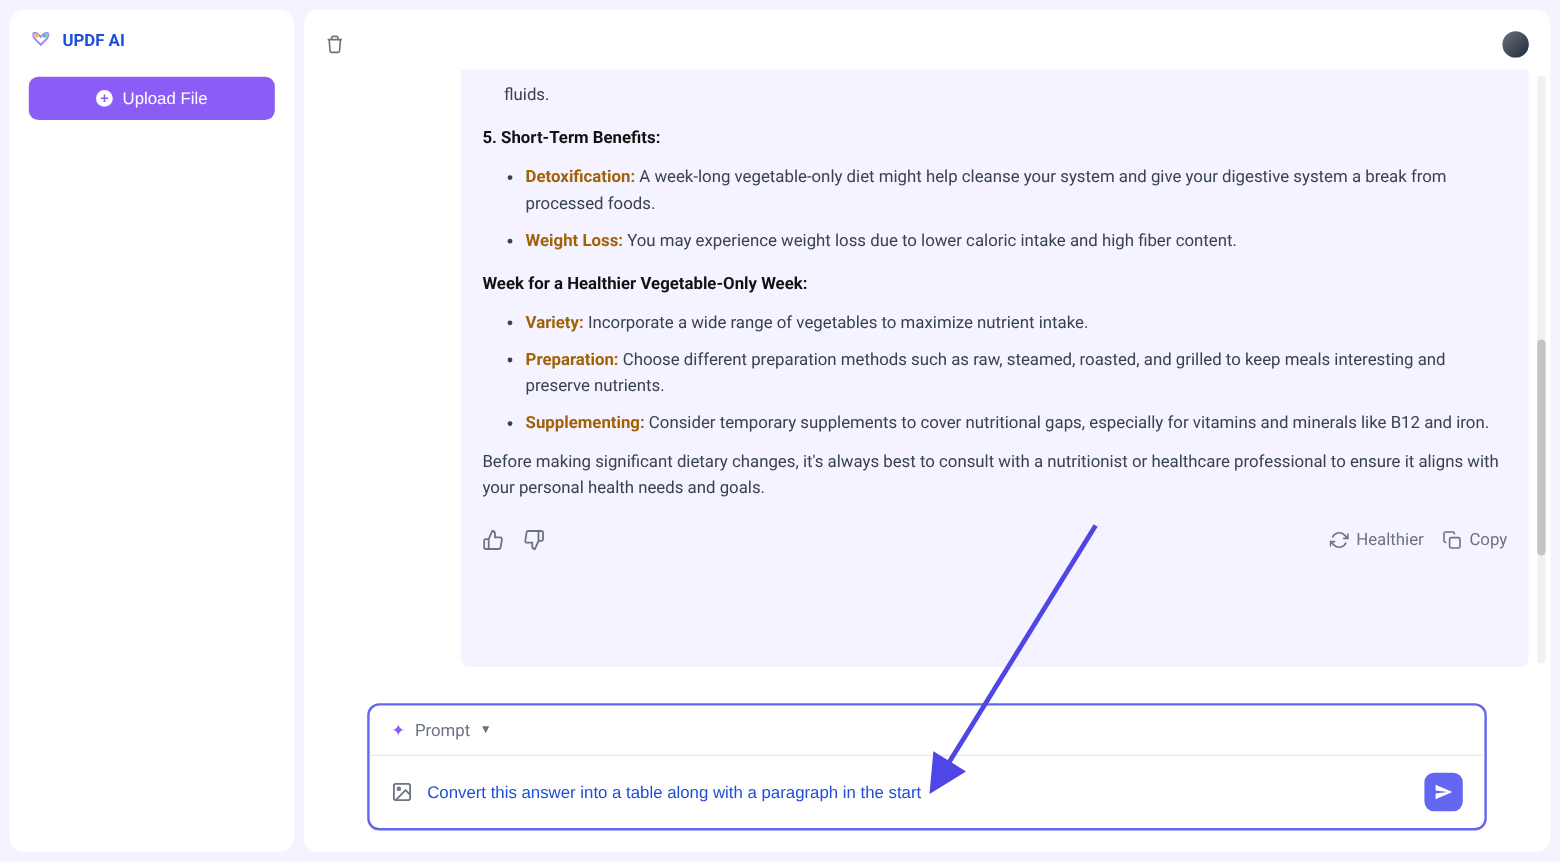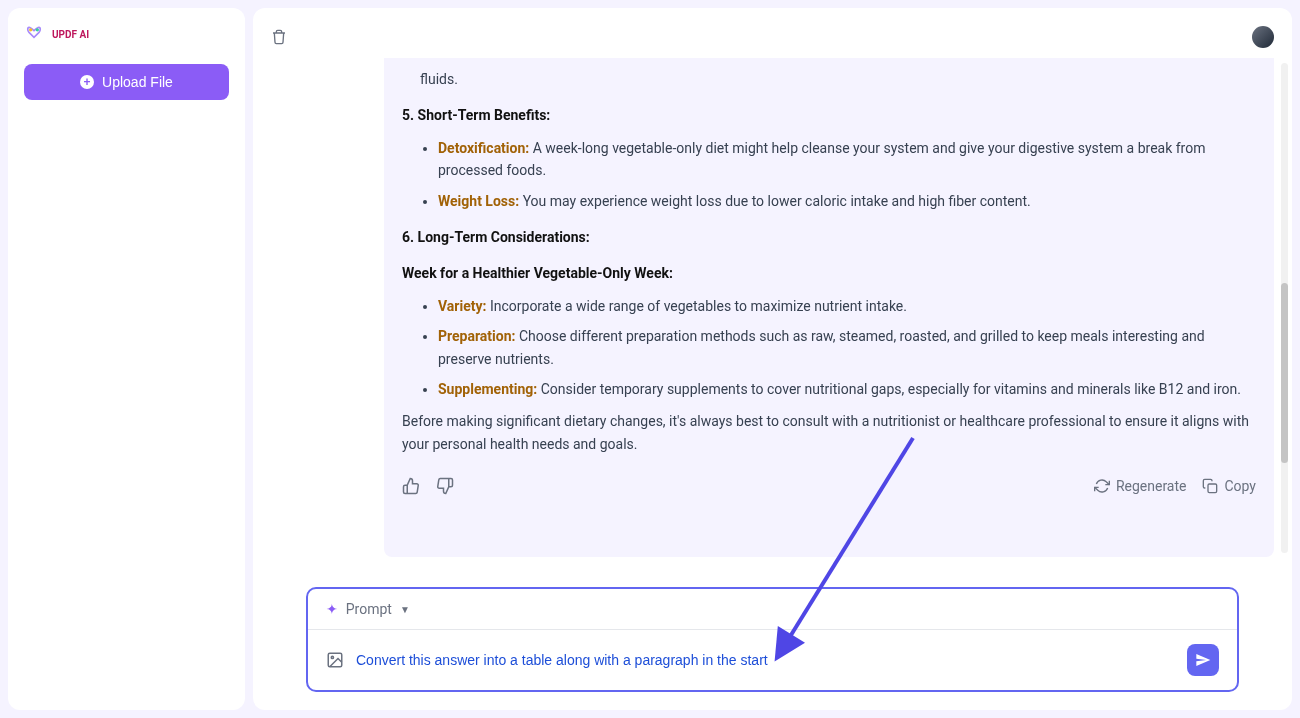--- a/index.html
+++ b/index.html
@@ -25,22 +25,22 @@
       align-items: center;
       gap: 8px;
       margin-bottom: 20px;
     }
     .logo {
       width: 20px;
       height: 20px;
     }
     .app-name {
       font-weight: 700;
-      font-size: 10px;
-      color: #be185d;
+      font-size: 14px;
+      color: #1d4ed8;
     }
     .upload-btn {
       background: #8b5cf6;
       color: #fff;
       border: none;
       border-radius: 8px;
       padding: 10px 12px;
       font-size: 14px;
       font-weight: 500;
       display: flex;
@@ -217,21 +217,20 @@
   </div>
 
   <div class="content-scroll">
     <div class="answer-card">
       <p>fluids.</p>
       <p class="heading">5. Short-Term Benefits:</p>
       <ul>
         <li><span class="bold">Detoxification:</span><span> A week-long vegetable-only diet might help cleanse your system and give your digestive system a break from processed foods.</span></li>
         <li><span class="bold">Weight Loss:</span><span> You may experience weight loss due to lower caloric intake and high fiber content.</span></li>
       </ul>
-      <p class="heading">6. Long-Term Considerations:</p>
       <p class="heading">Week for a Healthier Vegetable-Only Week:</p>
       <ul>
         <li><span class="bold">Variety:</span><span> Incorporate a wide range of vegetables to maximize nutrient intake.</span></li>
         <li><span class="bold">Preparation:</span><span> Choose different preparation methods such as raw, steamed, roasted, and grilled to keep meals interesting and preserve nutrients.</span></li>
         <li><span class="bold">Supplementing:</span><span> Consider temporary supplements to cover nutritional gaps, especially for vitamins and minerals like B12 and iron.</span></li>
       </ul>
       <p class="closing">Before making significant dietary changes, it's always best to consult with a nutritionist or healthcare professional to ensure it aligns with your personal health needs and goals.</p>
 
       <div class="card-actions">
         <div class="actions-left">
@@ -241,21 +240,21 @@
           <svg width="18" height="18" viewBox="0 0 24 24" fill="none" stroke="#6b7280" stroke-width="2">
               <path d="M10 15v4a3 3 0 003 3l4-9V2H5.72a2 2 0 00-2 1.7l-1.38 9a2 2 0 002 2.3H10zM17 2h3a2 2 0 012 2v7a2 2 0 01-2 2h-3"></path>
             </svg>
         </div>
         <div class="actions-right">
           <div class="action-btn">
             <svg width="16" height="16" viewBox="0 0 24 24" fill="none" stroke="#6b7280" stroke-width="2">
                 <path d="M23 4v6h-6M1 20v-6h6"></path>
                 <path d="M3.51 9a9 9 0 0114.85-3.36L23 10M1 14l4.64 4.36A9 9 0 0020.49 15"></path>
               </svg>
-            <span>Regenerate</span>
+            <span>Healthier</span>
           </div>
           <div class="action-btn">
             <svg width="16" height="16" viewBox="0 0 24 24" fill="none" stroke="#6b7280" stroke-width="2">
                 <rect x="9" y="9" width="13" height="13" rx="2"></rect>
                 <path d="M5 15H4a2 2 0 01-2-2V4a2 2 0 012-2h9a2 2 0 012 2v1"></path>
               </svg>
             <span>Copy</span>
           </div>
         </div>
       </div>

